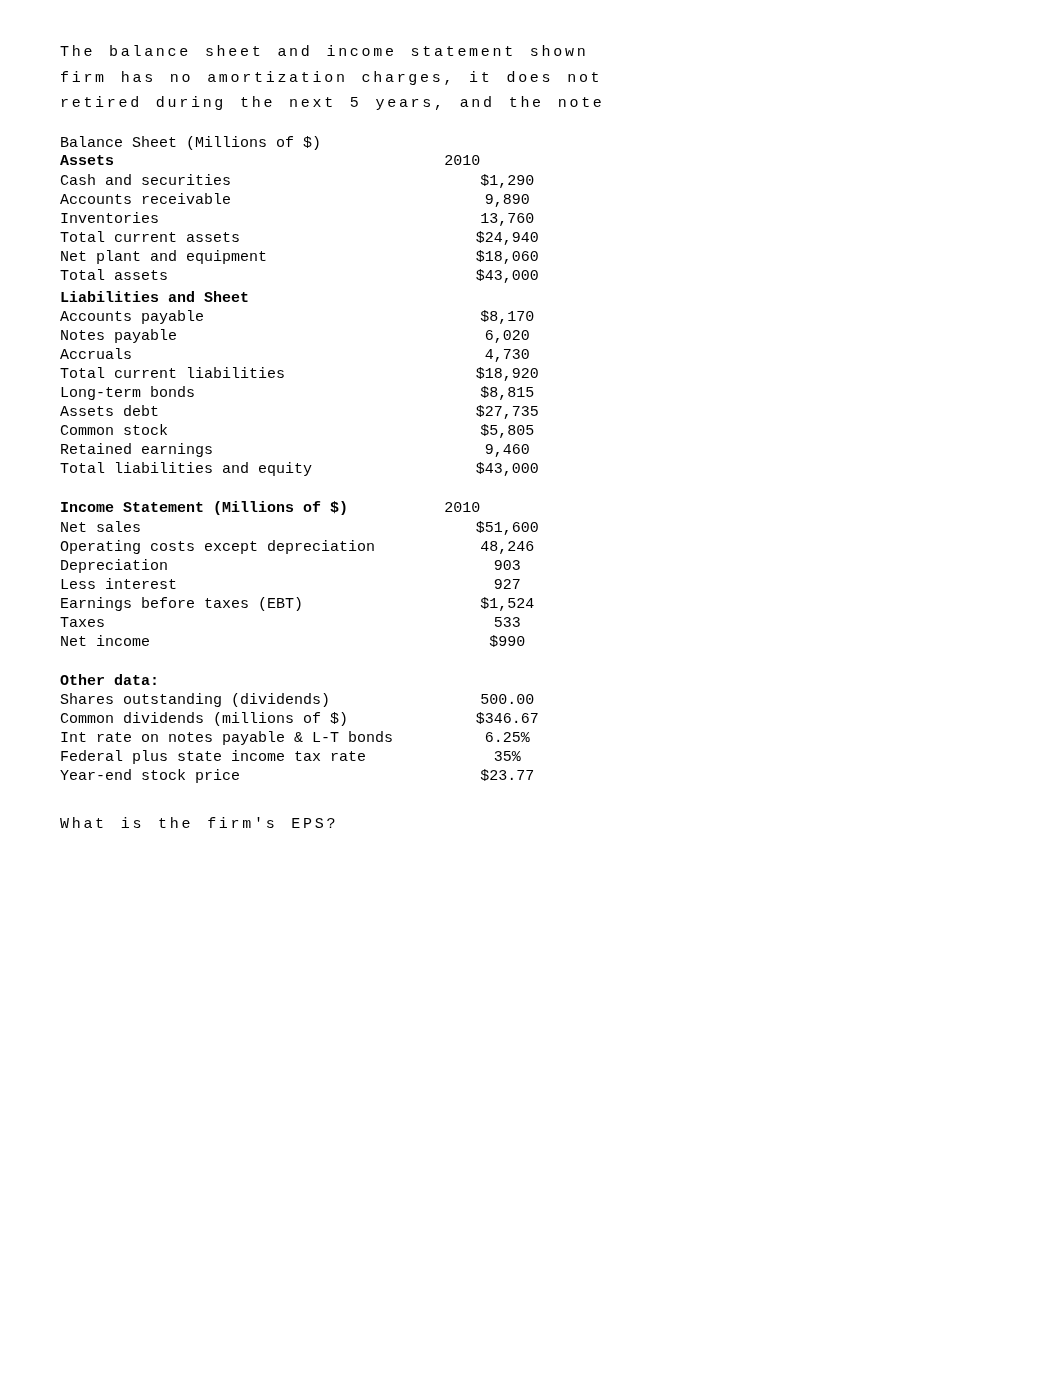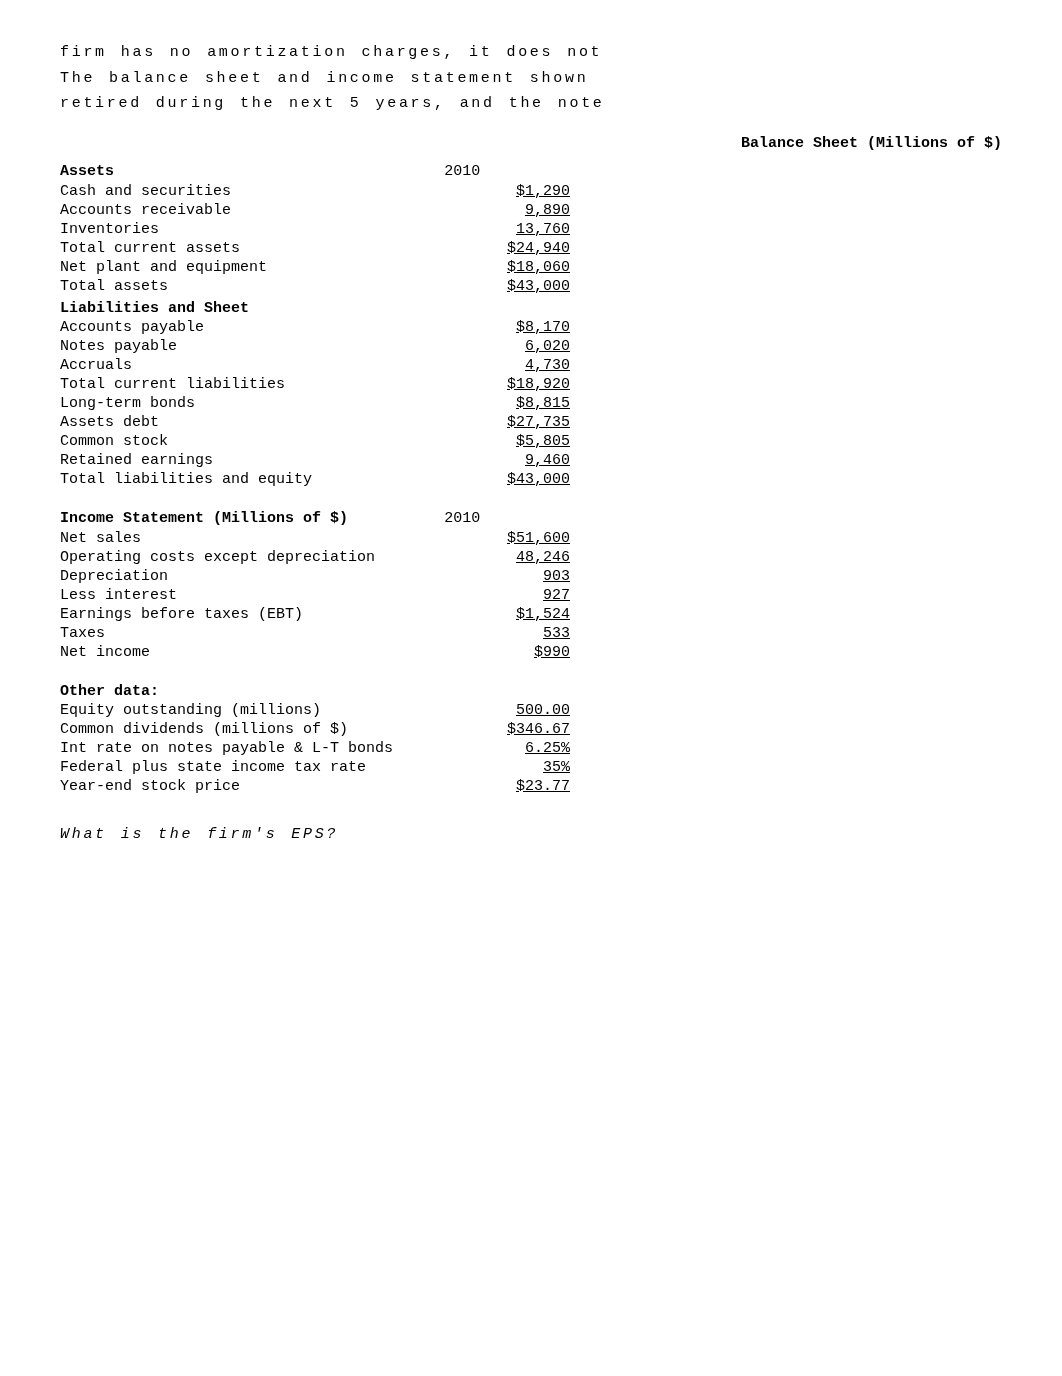--- a/index.html
+++ b/index.html
@@ -14,67 +14,64 @@
     }
     .intro-text {
       font-family: "Courier New", Courier, monospace;
       font-size: 15px;
       letter-spacing: 0.18em;
       line-height: 1.7;
       margin-bottom: 18px;
       word-spacing: 0.15em;
     }
     .section-title {
-      font-weight: bold;
+      font-weight: normal;
       font-size: 15px;
       margin-top: 10px;
-      margin-bottom: 10px;
-      text-align: right;
+      margin-bottom: 0;
     }
     .fin-table {
       width: 520px;
       border-collapse: collapse;
       margin-bottom: 6px;
     }
     .fin-table td {
       padding: 1px 0;
       font-size: 15px;
       font-family: "Courier New", Courier, monospace;
     }
     .fin-table td.label {
       width: 340px;
       padding-left: 0;
     }
     .fin-table td.value {
       width: 120px;
-      text-align: right;
+      text-align: center;
       padding-right: 10px;
-      text-decoration: underline;
     }
     .fin-table td.year-header {
       font-weight: normal;
       padding-right: 10px;
       padding-bottom: 2px;
     }
     .spacer { height: 14px; }
     .question-text {
       font-family: "Courier New", Courier, monospace;
       font-size: 15px;
       letter-spacing: 0.18em;
       word-spacing: 0.15em;
       margin-top: 30px;
-      font-style: italic;
     }
   </style>
 </head>
 <body>
 
 <div class="intro-text">
+  <div>The  balance  sheet  and  income  statement  shown</div>
   <div>firm  has  no  amortization  charges,  it  does  not</div>
-  <div>The  balance  sheet  and  income  statement  shown</div>
   <div>retired  during  the  next  5  years,  and  the  note</div>
 </div>
 
 <div>
   <div class="section-title">Balance Sheet  (Millions of $)</div>
   <table class="fin-table">
     <tbody>
       <tr>
         <td class="label bold-row" style="font-weight:bold;margin-top:24px;">Assets</td>
         <td class="year-header">2010</td>
@@ -192,21 +189,21 @@
 <div class="spacer"></div>
 
 <div>
   <table class="fin-table">
     <tbody>
       <tr>
         <td class="label" style="font-weight:bold;">Other data:</td>
         <td class="value"></td>
       </tr>
       <tr>
-        <td class="label">Equity outstanding (millions)</td>
+        <td class="label">Shares outstanding (dividends)</td>
         <td class="value">500.00</td>
       </tr>
       <tr>
         <td class="label">Common dividends (millions of $)</td>
         <td class="value">$346.67</td>
       </tr>
       <tr>
         <td class="label">Int rate on notes payable &amp; L-T bonds</td>
         <td class="value">6.25%</td>
       </tr>

